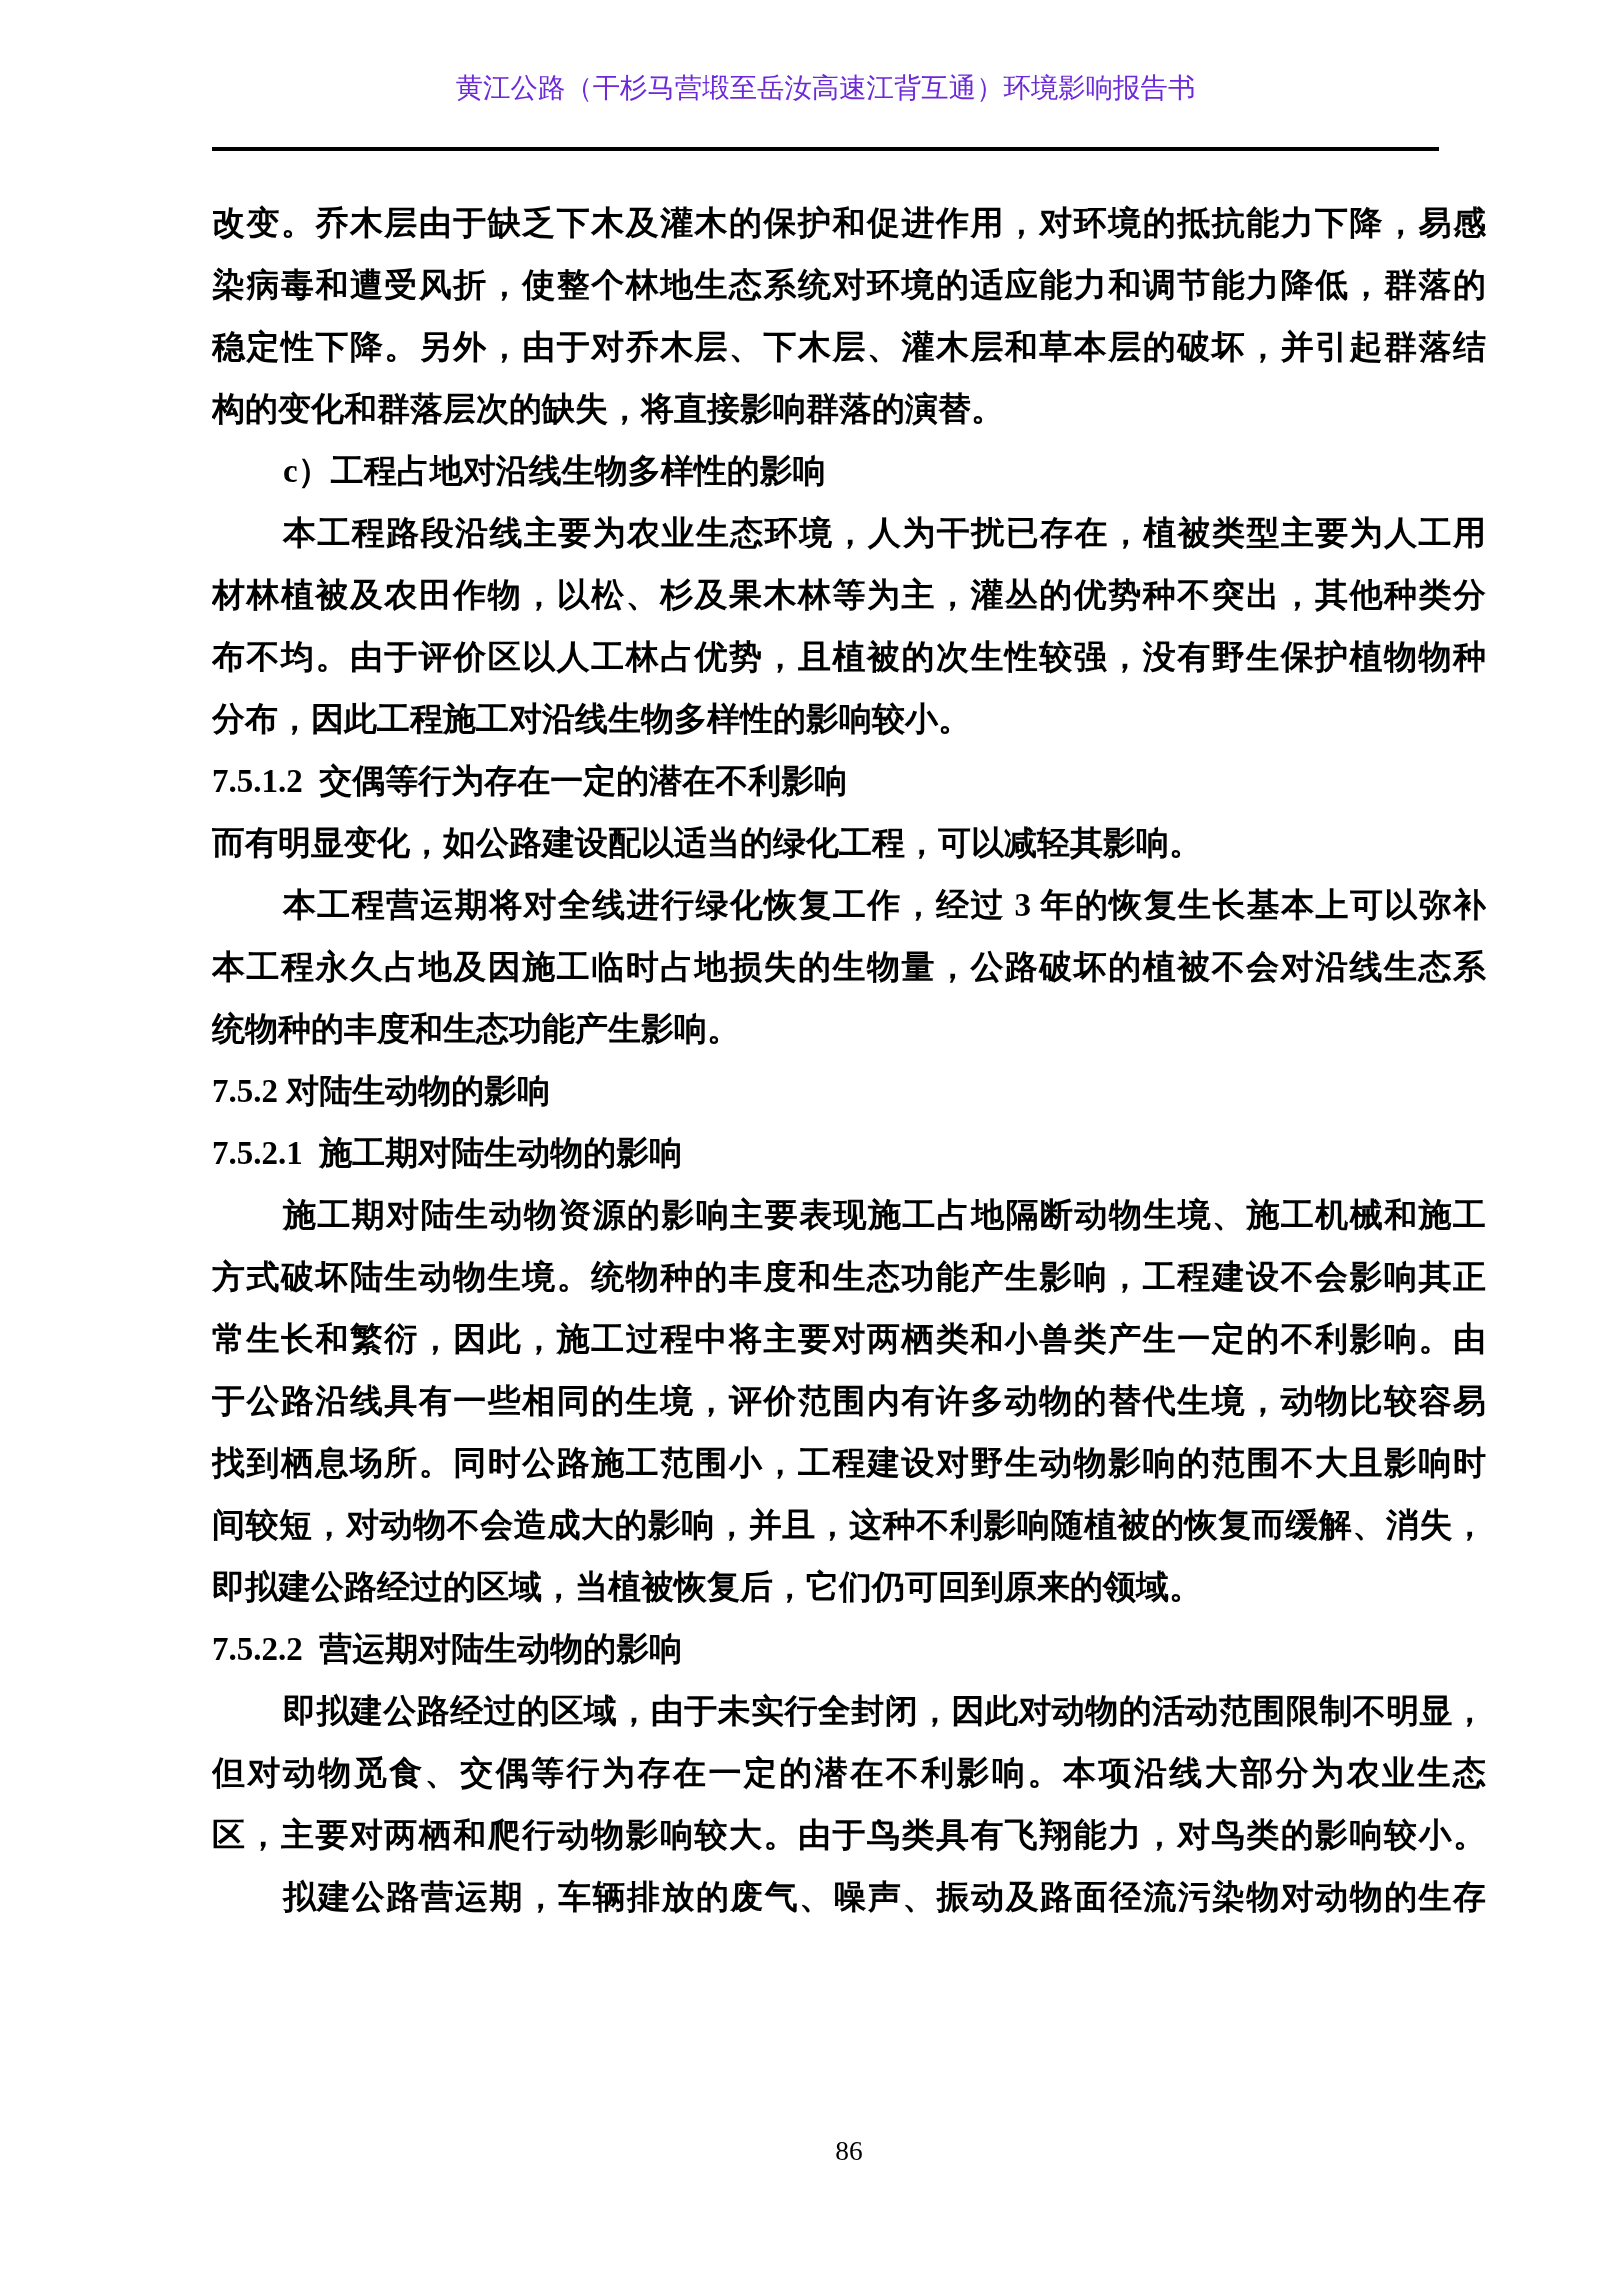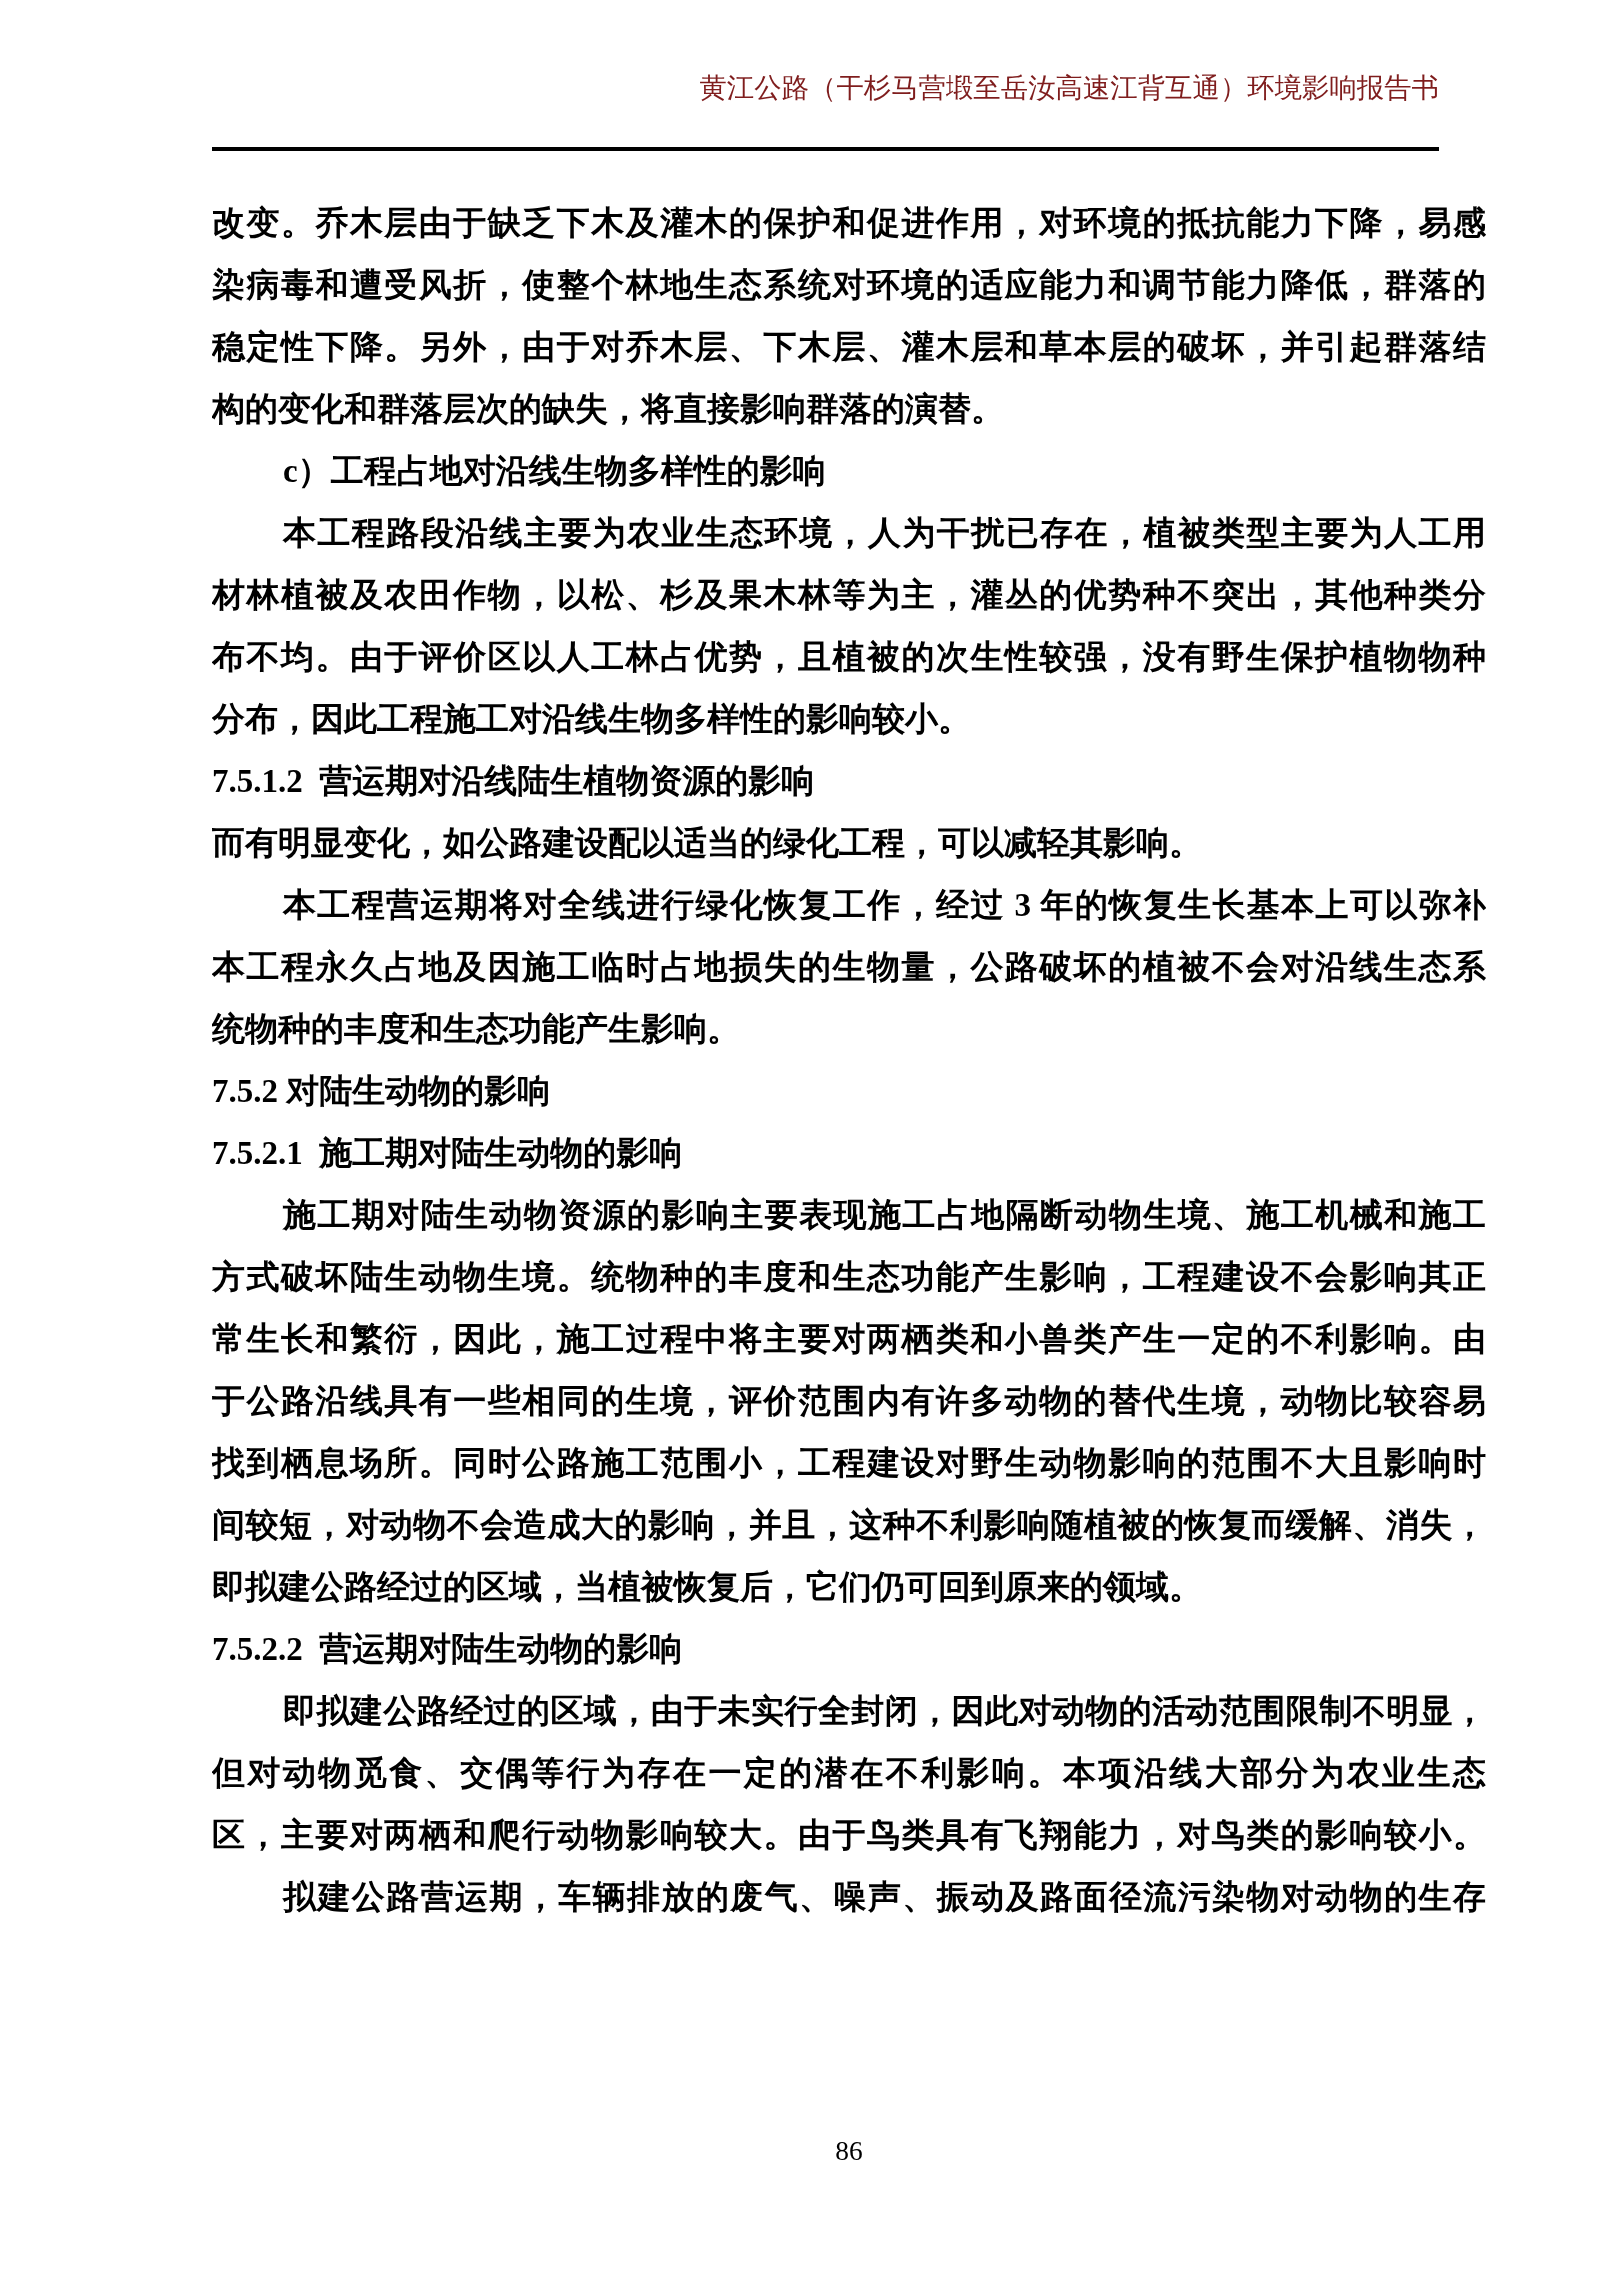--- a/index.html
+++ b/index.html
@@ -14,24 +14,24 @@
     background: #ffffff;
     color: #000000;
     font-family: "Liberation Serif", "DejaVu Serif", serif;
     overflow: hidden;
   }
   .header-text {
     position: absolute;
     left: 212px;
     top: 71px;
     width: 1227px;
-    text-align: right;
+    text-align: center;
     font-size: 27.4px;
     line-height: 35px;
-    color: #7f1d1d;
+    color: #6d28d9;
     white-space: nowrap;
   }
   .header-rule {
     position: absolute;
     left: 212px;
     top: 147px;
     width: 1227px;
     height: 3.9px;
     background: #000000;
   }
@@ -86,21 +86,21 @@
   <div class="doc-body" id="doc-body">
       <div class="line">改变。乔木层由于缺乏下木及灌木的保护和促进作用，对环境的抵抗能力下降，易感</div>
       <div class="line">染病毒和遭受风折，使整个林地生态系统对环境的适应能力和调节能力降低，群落的</div>
       <div class="line">稳定性下降。另外，由于对乔木层、下木层、灌木层和草本层的破坏，并引起群落结</div>
       <div class="line para-end">构的变化和群落层次的缺失，将直接影响群落的演替。</div>
       <div class="line indent para-end">c）工程占地对沿线生物多样性的影响</div>
       <div class="line indent">本工程路段沿线主要为农业生态环境，人为干扰已存在，植被类型主要为人工用</div>
       <div class="line">材林植被及农田作物，以松、杉及果木林等为主，灌丛的优势种不突出，其他种类分</div>
       <div class="line">布不均。由于评价区以人工林占优势，且植被的次生性较强，没有野生保护植物物种</div>
       <div class="line para-end">分布，因此工程施工对沿线生物多样性的影响较小。</div>
-      <div class="line heading">7.5.1.2  营运期对沿线陆生植物资源的影响</div>
+      <div class="line heading">7.5.1.2  交偶等行为存在一定的潜在不利影响</div>
       <div class="line para-end">而有明显变化，如公路建设配以适当的绿化工程，可以减轻其影响。</div>
       <div class="line indent">本工程营运期将对全线进行绿化恢复工作，经过 3 年的恢复生长基本上可以弥补</div>
       <div class="line">本工程永久占地及因施工临时占地损失的生物量，公路破坏的植被不会对沿线生态系</div>
       <div class="line para-end">统物种的丰度和生态功能产生影响。</div>
       <div class="line heading">7.5.2 对陆生动物的影响</div>
       <div class="line heading">7.5.2.1  施工期对陆生动物的影响</div>
       <div class="line indent">施工期对陆生动物资源的影响主要表现施工占地隔断动物生境、施工机械和施工</div>
       <div class="line">方式破坏陆生动物生境。统物种的丰度和生态功能产生影响，工程建设不会影响其正</div>
       <div class="line">常生长和繁衍，因此，施工过程中将主要对两栖类和小兽类产生一定的不利影响。由</div>
       <div class="line">于公路沿线具有一些相同的生境，评价范围内有许多动物的替代生境，动物比较容易</div>

